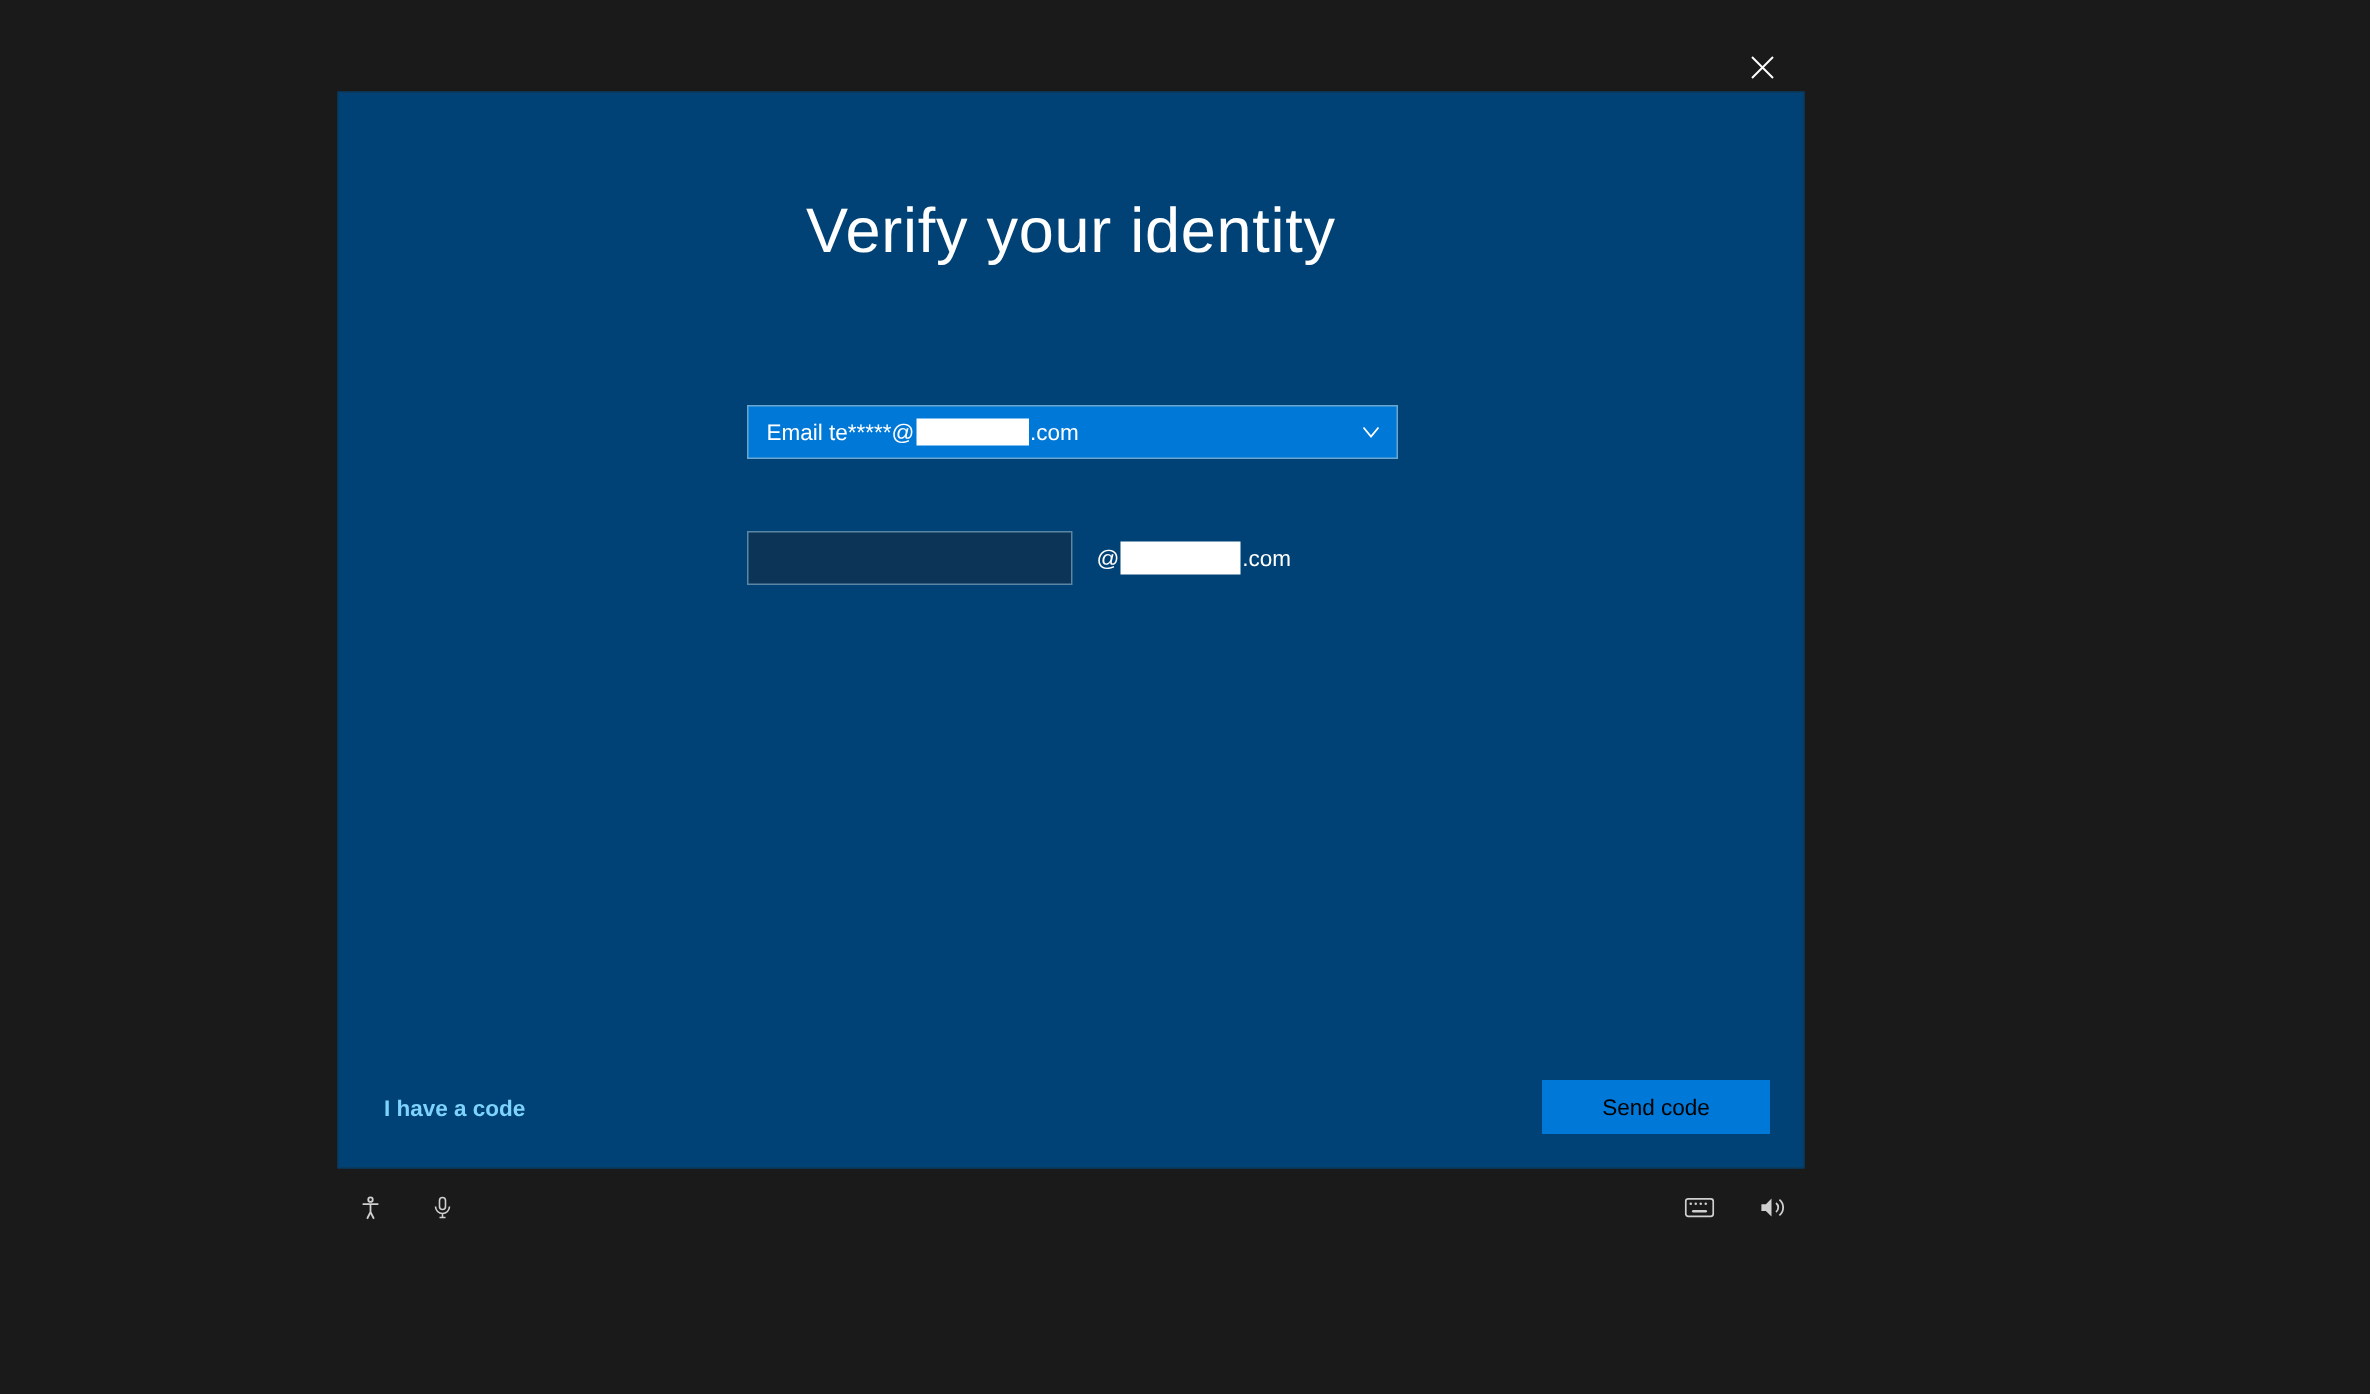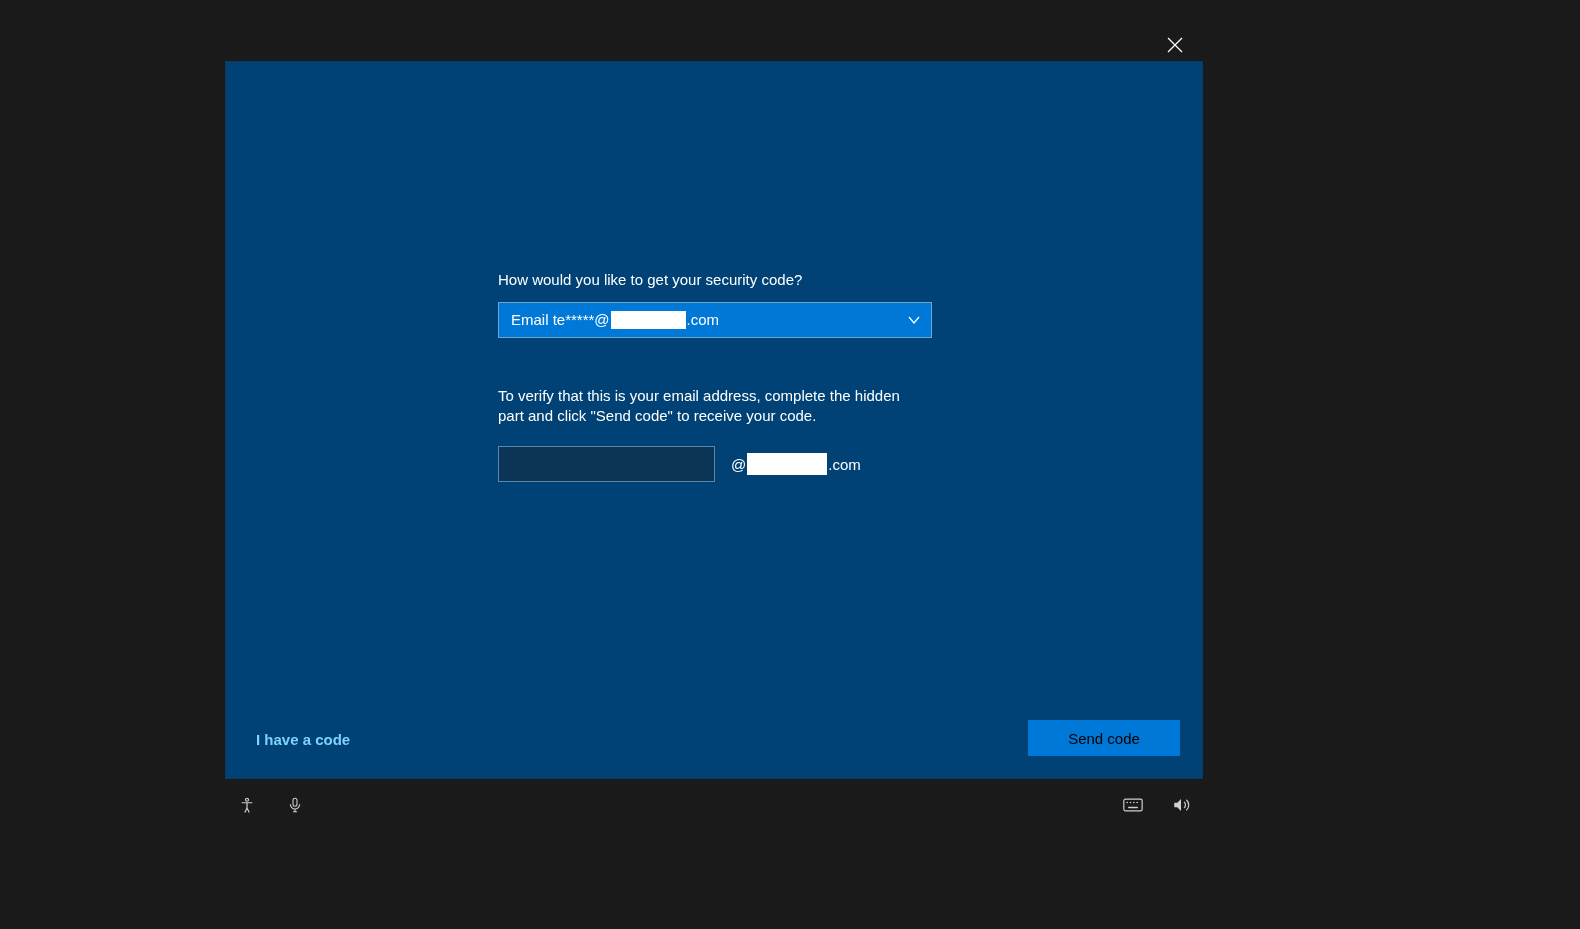--- a/index.html
+++ b/index.html
@@ -181,39 +181,38 @@
 
 <div class="close-btn">
   <svg width="16" height="16" viewBox="0 0 16 16">
       <line x1="1" y1="1" x2="15" y2="15" stroke="currentColor" stroke-width="1.3"></line>
       <line x1="15" y1="1" x2="1" y2="15" stroke="currentColor" stroke-width="1.3"></line>
     </svg>
 </div>
 
 <div class="panel">
 
+  <h1 class="title">Verify your identity</h1>
 
   <div class="content">
 
-    <div class="label">How would you like to get your security code?</div>
 
     <div class="dropdown">
       <span class="dropdown-text">
         <span>Email te*****@</span>
         <span class="redact redact-email-select"></span>
         <span>.com</span>
       </span>
       <span class="chev">
         <svg width="14" height="14" viewBox="0 0 14 14">
             <polyline points="2,4 7,10 12,4" fill="none" stroke="currentColor" stroke-width="1.2"></polyline>
           </svg>
       </span>
     </div>
 
-    <div class="instruction">To verify that this is your email address, complete the hidden part and click "Send code" to receive your code.</div>
 
     <div class="email-row">
       <input class="email-input" type="text" value="" style="">
       <span class="email-suffix">
         <span>@</span>
         <span class="redact-domain"></span>
         <span>.com</span>
       </span>
     </div>
 

